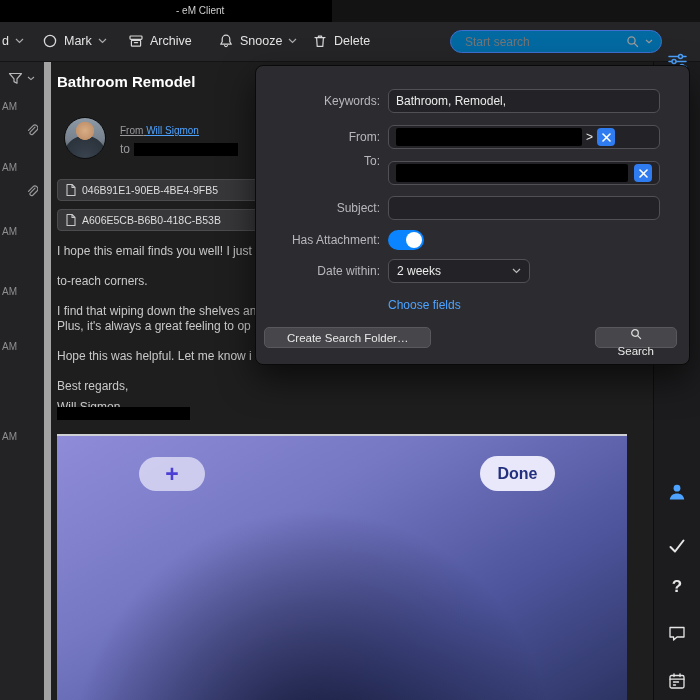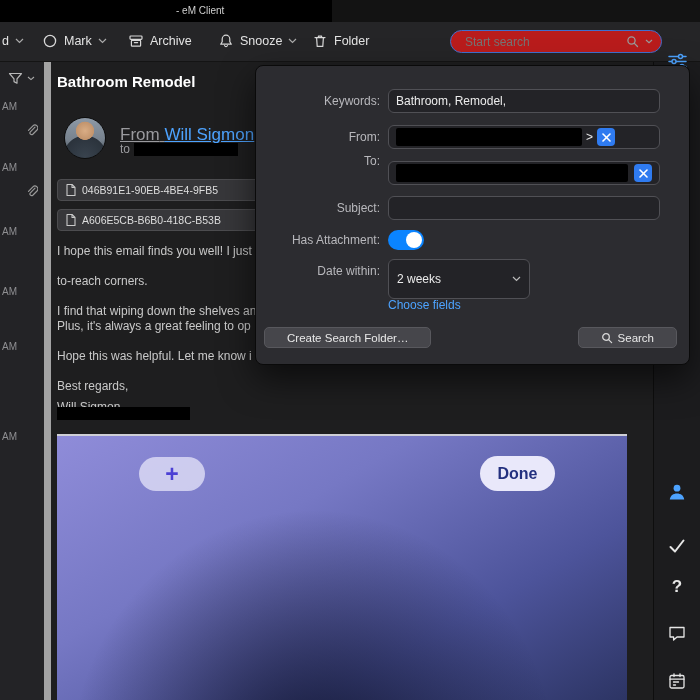--- a/index.html
+++ b/index.html
@@ -11,21 +11,21 @@
   .titlebar{position:absolute;left:0;top:0;right:0;height:22px;background:#131313;z-index:40;}
   .titlebar-black{position:absolute;left:0;top:0;width:332px;height:22px;background:#000;}
   .title-text{position:absolute;left:176px;top:0;line-height:22px;font-size:10px;color:#cfcfcf;white-space:nowrap;}
 
   
   .toolbar{position:absolute;left:0;top:22px;right:0;height:39px;background:#252527;
            border-bottom:1px solid #141414;z-index:30;}
   .tb-item{position:absolute;top:0;height:38px;display:flex;align-items:center;gap:6px;
            color:#e3e3e3;font-size:12.5px;cursor:default;}
   .search-pill{position:absolute;left:450px;top:8px;width:212px;height:23px;border:1px solid #3f6fd0;
-               border-radius:12px;background:#b91c1c;display:flex;align-items:center;
+               border-radius:12px;background:#0369a1;display:flex;align-items:center;
                padding:0 8px 0 12px;box-sizing:border-box;gap:6px;}
   .search-pill input{flex:1;background:transparent;border:none;outline:none;color:#bdbdbd;
                      font-size:12px;font-family:"Liberation Sans",sans-serif;min-width:0;}
   .adv-search{position:absolute;left:668px;top:31px;}
 
   
   .left-strip{position:absolute;left:0;top:61px;bottom:0;width:44px;background:#232326;
               border-right:7px solid #a3a3a3;z-index:10;}
   .strip-filter{position:absolute;left:8px;top:10px;display:flex;align-items:center;gap:4px;}
   .strip-time{position:absolute;left:2px;font-size:10px;color:#8f8f92;}
@@ -33,21 +33,21 @@
 
   
   .email-area{position:absolute;left:44px;top:61px;right:46px;bottom:0;background:#1e1e1f;z-index:1;}
   .subject{position:absolute;left:13px;top:12px;font-size:15px;font-weight:bold;color:#fff;}
   .avatar{position:absolute;left:20px;top:56px;width:42px;height:42px;border-radius:50%;
           background:
             radial-gradient(circle at 50% 32%, #d9ad85 0%, #c2946d 26%, rgba(0,0,0,0) 28%),
             radial-gradient(circle at 50% 98%, #39434e 0%, #2b333c 48%, rgba(0,0,0,0) 50%),
             linear-gradient(180deg,#8d99a6 0%,#77828e 55%,#39424c 100%);
           border:1px solid #0d0d0d;box-sizing:border-box;}
-  .from-line{position:absolute;left:76px;top:64px;font-size:17px;color:#9a9a9e;white-space:nowrap;text-decoration:underline;}
+  .from-line{position:absolute;left:76px;top:64px;font-size:10px;color:#9a9a9e;white-space:nowrap;text-decoration:underline;}
   .sender-link{color:#4da3ff;text-decoration:underline;cursor:pointer;}
   .to-line{position:absolute;left:76px;top:81px;font-size:12px;color:#9a9a9e;display:flex;align-items:center;gap:4px;}
   .redact-sm{width:104px;height:13px;background:#000;}
   .chip{position:absolute;left:13px;width:240px;height:22px;background:#37373a;border:1px solid #4c4c4f;
         border-radius:4px;display:flex;align-items:center;gap:5px;padding:0 7px;box-sizing:border-box;
         overflow:hidden;cursor:pointer;}
   .chip span{font-size:10.5px;color:#dedede;white-space:nowrap;}
   .body-line{position:absolute;left:13px;font-size:12px;color:#c9c9c9;white-space:nowrap;}
   .redact-sig{position:absolute;left:13px;top:346px;width:133px;height:13px;background:#000;}
 
@@ -78,30 +78,30 @@
   .p-input{position:absolute;left:132px;width:272px;height:24px;background:#232327;
            border:1px solid #505055;border-radius:6px;box-sizing:border-box;display:flex;
            align-items:center;padding:0 7px;color:#ececec;font-size:12px;gap:4px;}
   .tok-black{height:18px;background:#000;border-radius:2px;flex:none;}
   .tok-suffix{color:#e8e8e8;font-size:12px;}
   .x-btn{width:18px;height:18px;border-radius:4px;background:#2f7bf0;display:flex;align-items:center;
          justify-content:center;flex:none;cursor:pointer;}
   .toggle{position:absolute;left:132px;top:164px;width:36px;height:20px;border-radius:10px;
           background:#0a84ff;cursor:pointer;}
   .toggle .knob{position:absolute;top:2px;left:18px;width:16px;height:16px;border-radius:50%;background:#fff;}
-  .date-select{position:absolute;left:132px;top:193px;width:142px;height:40px;background:#232327;
+  .date-select{position:absolute;left:132px;top:193px;width:142px;height:24px;background:#232327;
                border:1px solid #505055;border-radius:6px;box-sizing:border-box;display:flex;
                align-items:center;justify-content:space-between;padding:0 8px;color:#ececec;
                font-size:12px;cursor:pointer;}
   .choose-link{position:absolute;left:132px;top:232px;font-size:12px;color:#4da3ff;cursor:pointer;}
   .p-btn{position:absolute;top:261px;height:21px;background:#46464b;border:1px solid #58585d;
          border-radius:5px;color:#e9e9e9;font-size:11.5px;display:flex;align-items:center;
          padding:0 22px;box-sizing:border-box;gap:5px;cursor:pointer;white-space:nowrap;}
   .btn-create{left:8px;}
-  .btn-search{right:12px;}
+  .btn-search{right:12px;flex-direction:column;}
 </style>
 </head>
 <body>
 
 <div class="screen">
 
   <div class="titlebar">
     <div class="titlebar-black">
       <span class="title-text">- eM Client</span>
     </div>
@@ -152,21 +152,21 @@
             <path d="M1 1l3.5 3.5L8 1" stroke="#aaa" stroke-width="1.2" fill="none"></path>
           </svg>
       </span>
     </div>
     <div class="tb-item" style="left:312px">
       <span>
         <svg width="16" height="16" fill="none" stroke="#d8d8d8" stroke-width="1.2" stroke-linecap="round" stroke-linejoin="round">
           <path d="M3 4.6h10M6.4 4.6V3.2h3.2v1.4M4.6 4.6l.6 8.8h5.6l.6-8.8"></path>
         </svg>
       </span>
-      <span>Folder</span>
+      <span>Delete</span>
     </div>
 
     <div class="search-pill">
       <input readonly="" placeholder="Start search" style="">
       <span>
         <svg width="13" height="13" fill="none" stroke="#9a9a9a" stroke-width="1.3" stroke-linecap="round">
           <circle cx="5.5" cy="5.5" r="3.6"></circle>
             <line x1="8.4" y1="8.4" x2="11.5" y2="11.5"></line>
         </svg>
       </span>

